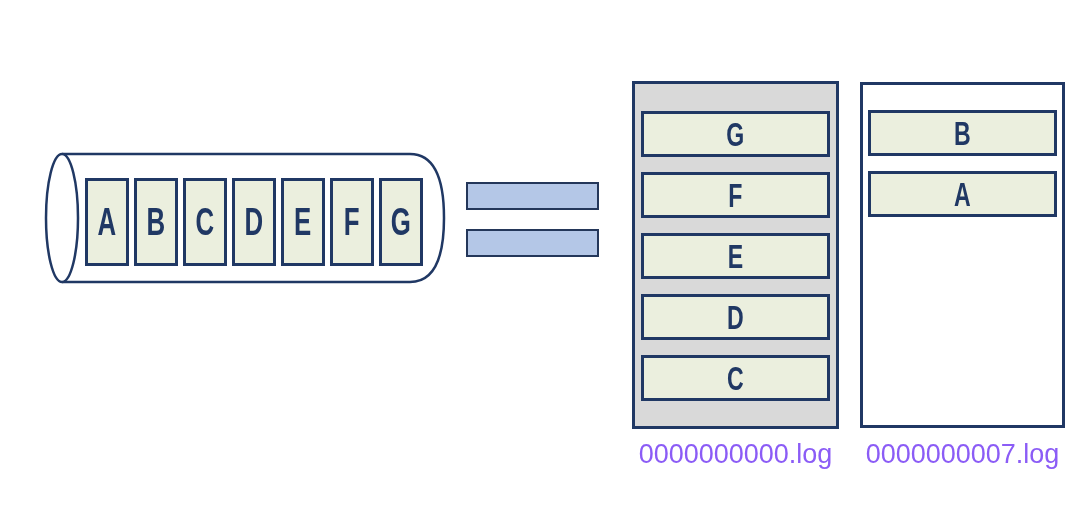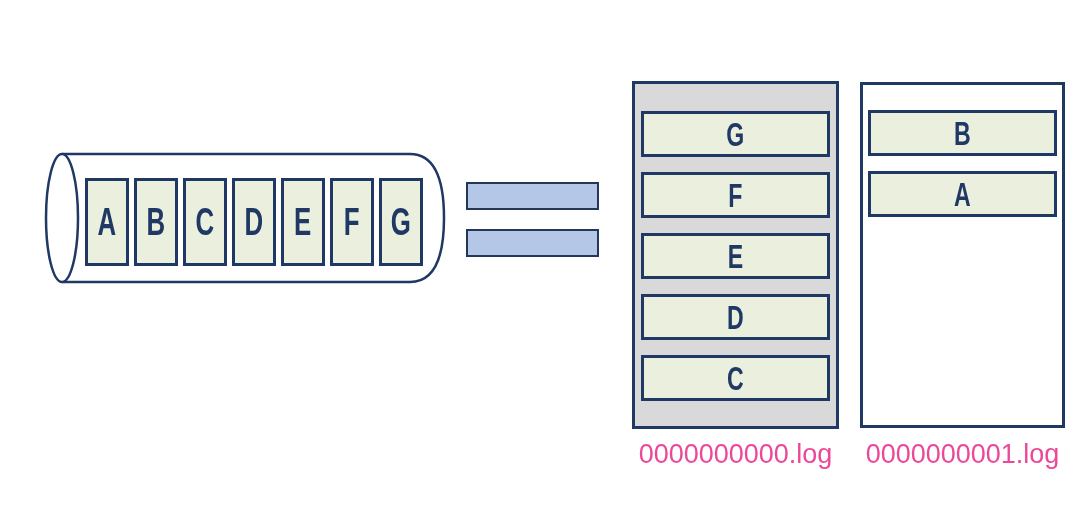--- a/index.html
+++ b/index.html
@@ -102,21 +102,21 @@
     line-height: 1;
   }
   
   .seg-label {
     position: absolute;
     top: 438px;
     height: 32px;
     line-height: 32px;
     text-align: center;
     font-size: 27px;
-    color: #ec4899;
+    color: #8b5cf6;
     white-space: nowrap;
   }
   .seg-label-0 { left: 622px; width: 227px; }
   .seg-label-1 { left: 850px; width: 225px; }
 </style>
 </head>
 <body>
 
 <div class="stage">
 
@@ -173,15 +173,15 @@
   <div class="segment segment-1">
     <div class="seg-rec">
         <span class="seg-letter">B</span>
       </div>
     <div class="seg-rec">
         <span class="seg-letter">A</span>
       </div>
   </div>
 
   <div class="seg-label seg-label-0">0000000000.log</div>
-  <div class="seg-label seg-label-1">0000000001.log</div>
+  <div class="seg-label seg-label-1">0000000007.log</div>
 
 </div>
 
 </body></html>

